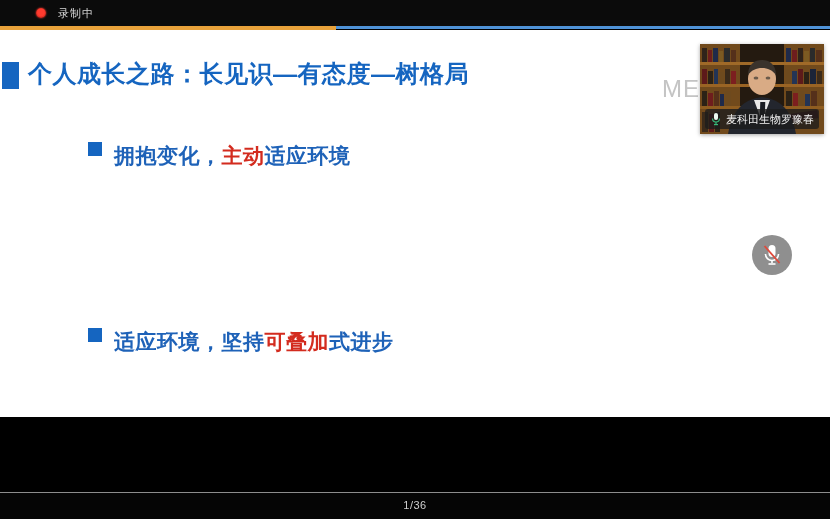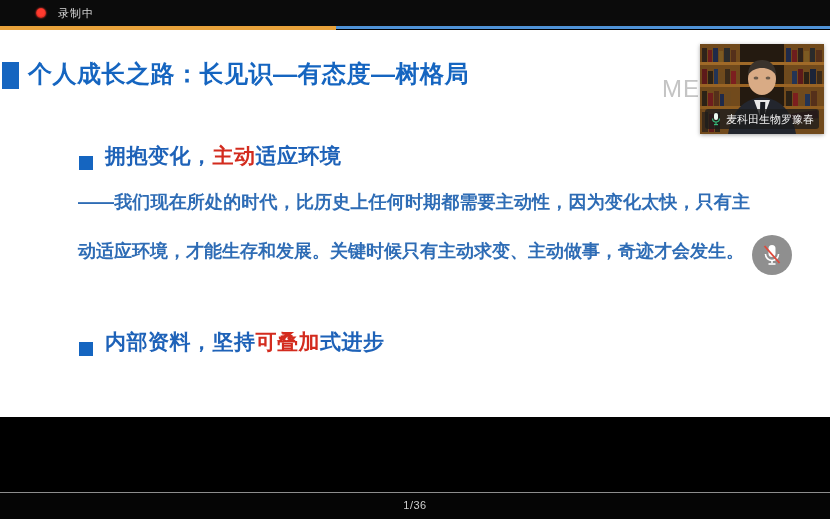--- a/index.html
+++ b/index.html
@@ -16,21 +16,21 @@
   .rec-label{color:#d8d8d8;font-size:11px;margin-left:12px;letter-spacing:1px;}
   
   .accent{position:absolute;left:0;top:26px;width:830px;height:4px;display:flex;}
   .accent .orange{width:336px;height:4px;background:#e8a23b;}
   .accent .blue{flex:1;height:3px;background:#4f93d8;}
   
   .slide{position:absolute;left:0;top:30px;width:830px;height:387px;background:#ffffff;}
   .title-square{position:absolute;left:2px;top:32px;width:17px;height:27px;background:#1565c0;}
   .slide-title{position:absolute;left:28px;top:28px;font-size:24px;font-weight:bold;color:#1565c0;letter-spacing:0.5px;white-space:nowrap;}
   .watermark{position:absolute;left:662px;top:45px;font-size:24px;color:#c4c4c4;letter-spacing:1px;z-index:1;}
-  .bullet-row{position:absolute;left:79px;display:flex;align-items:flex-end;white-space:nowrap;}
+  .bullet-row{position:absolute;left:88px;display:flex;align-items:flex-start;white-space:nowrap;}
   .bullet-row .sq{width:14px;height:14px;background:#1565c0;margin-right:12px;flex:0 0 auto;}
   .bullet-row .head{font-size:21px;font-weight:bold;letter-spacing:0.5px;}
   .head .b{color:#1e62b8;}
   .head .r{color:#d32b1e;}
   .bullet-row.one{top:112px;}
   .bullet-row.two{top:298px;}
   .para{position:absolute;left:78px;width:672px;font-size:18px;font-weight:600;
     color:#2e6cb5;line-height:49px;text-align:justify;letter-spacing:0px;}
   .para.one{top:148px;}
   .para.two{top:336px;}
@@ -66,26 +66,25 @@
     <div class="title-square"></div>
     <div class="slide-title">个人成长之路：长见识—有态度—树格局</div>
     <div class="watermark">MED</div>
 
     <div class="bullet-row one">
       <span class="sq"></span>
       <span class="head">
         <span class="b">拥抱变化，</span><span class="r">主动</span><span class="b">适应环境</span>
       </span>
     </div>
-    <div class="para one">——我们现在所处的时代，比历史上任何时期都需要主动性，因为变化太快，只有主动适应环境，才能生存和发展。关键时候只有主动求变、主动做事，奇迹才会发生。</div>
 
     <div class="bullet-row two">
       <span class="sq"></span>
       <span class="head">
-        <span class="b">内部资料，坚持</span><span class="r">可叠加</span><span class="b">式进步</span>
+        <span class="b">适应环境，坚持</span><span class="r">可叠加</span><span class="b">式进步</span>
       </span>
     </div>
 
   </div>
 
   <div class="bottom-bar">
     <span class="page-ind">1/36</span>
   </div>
 
   <div class="video-thumb">

